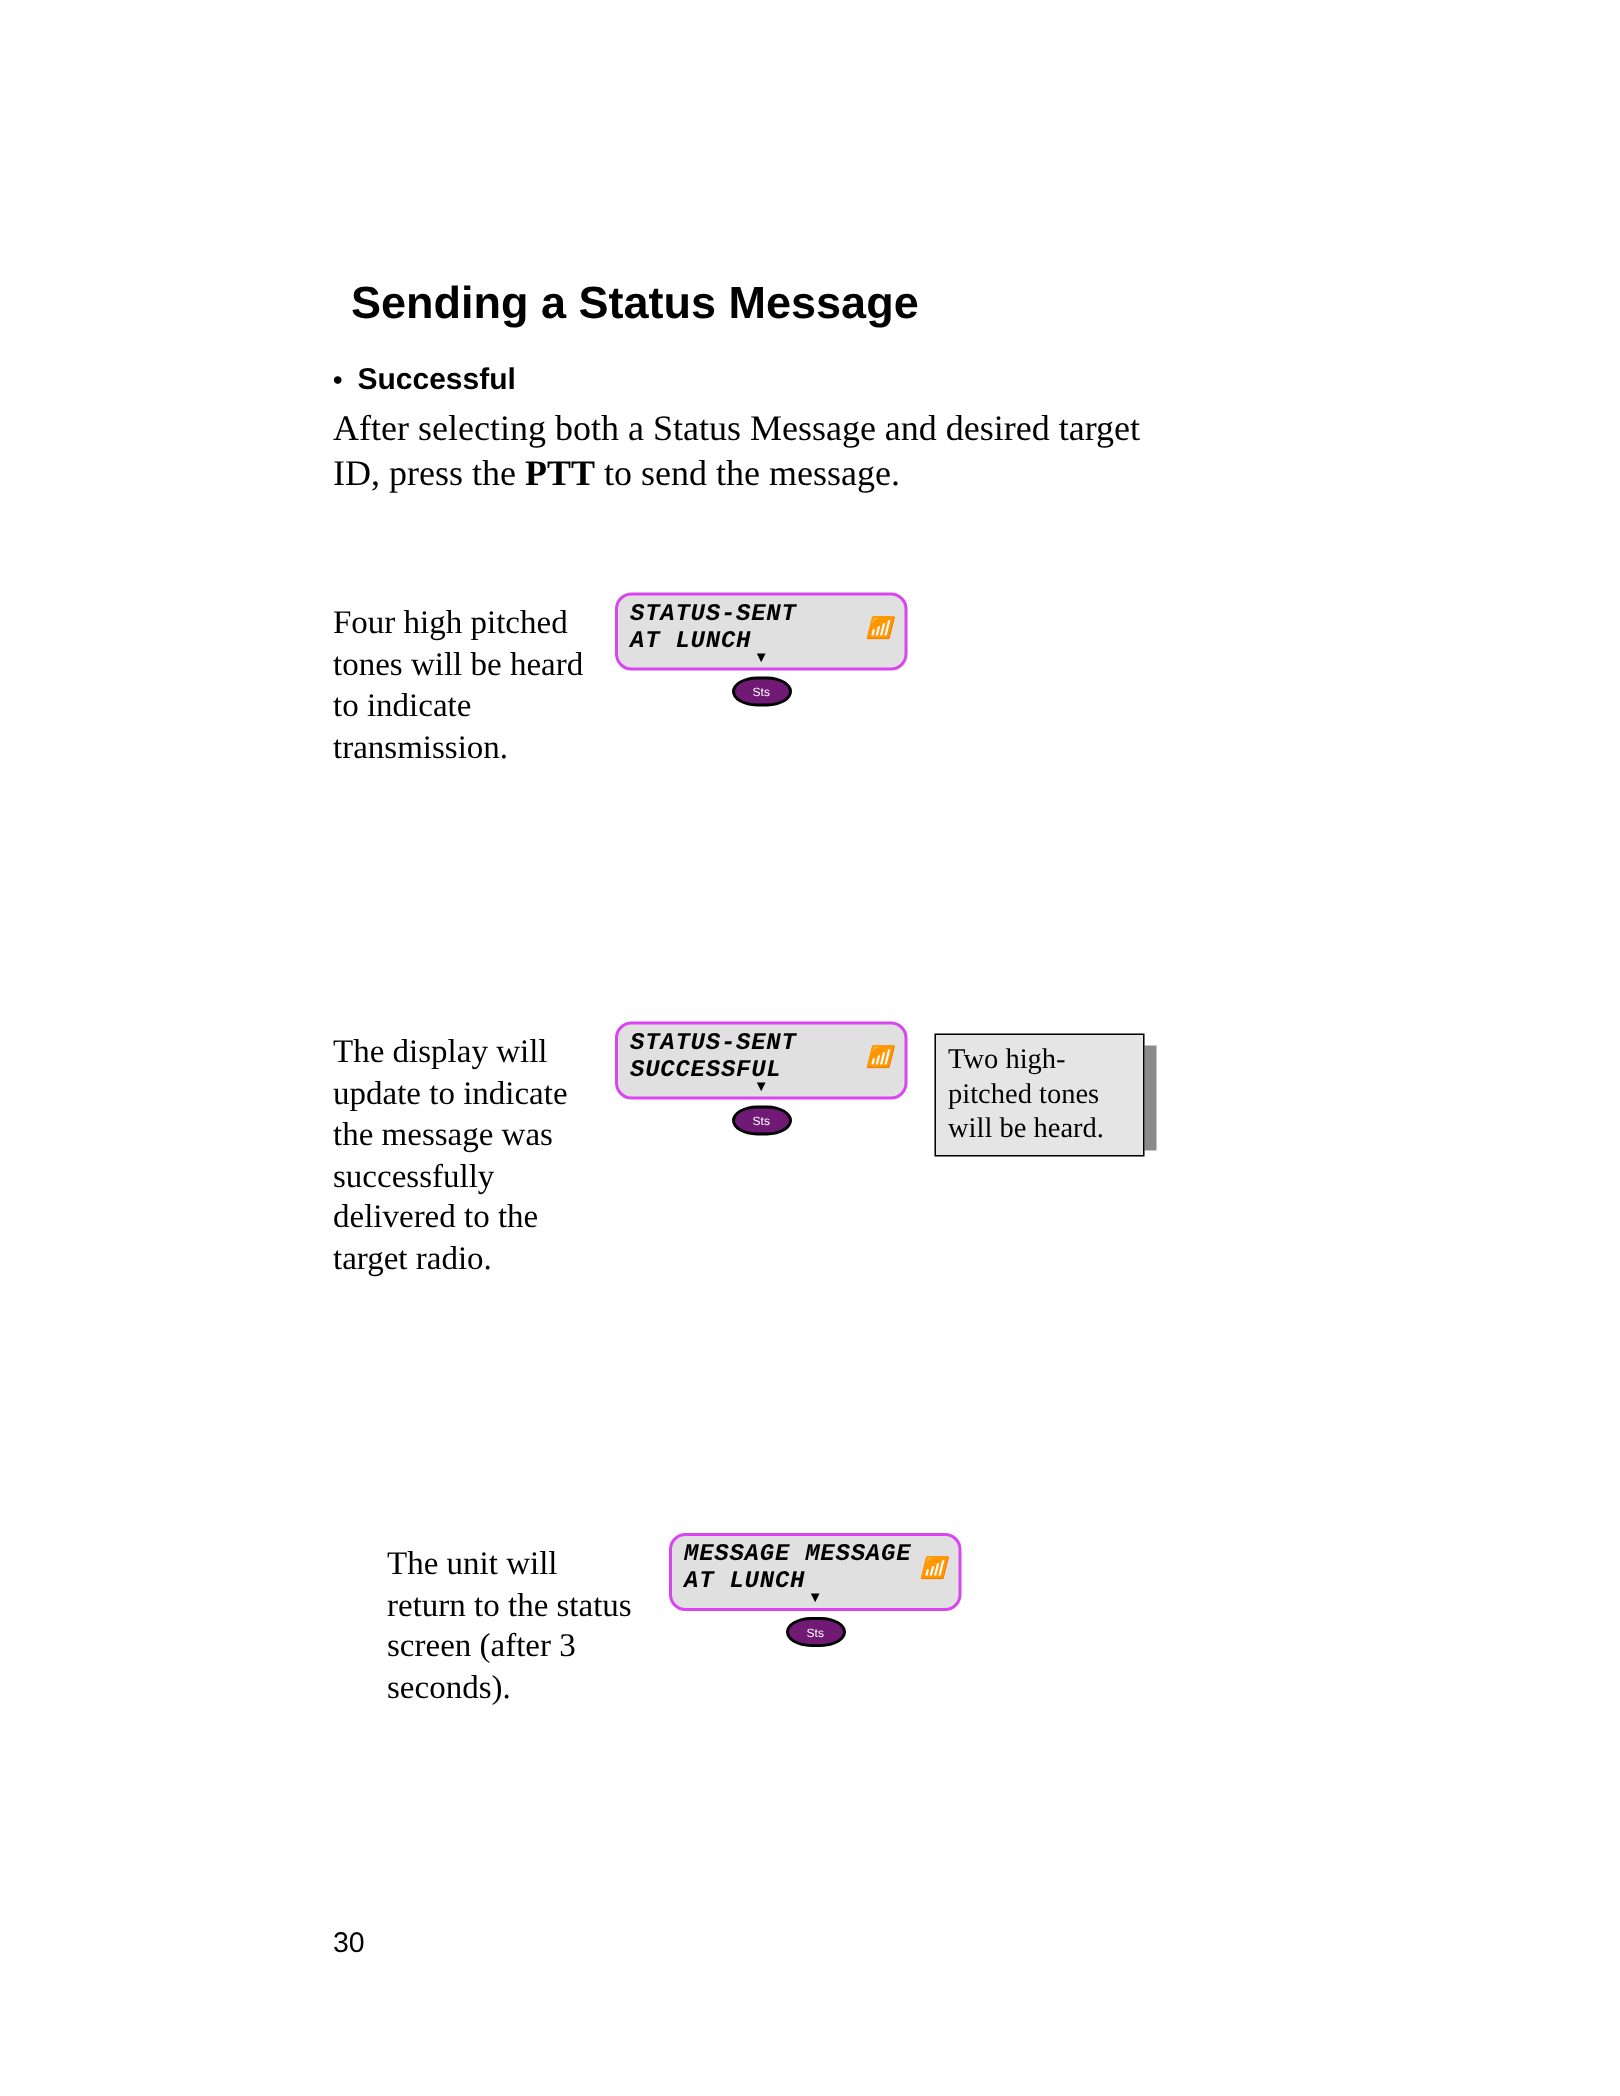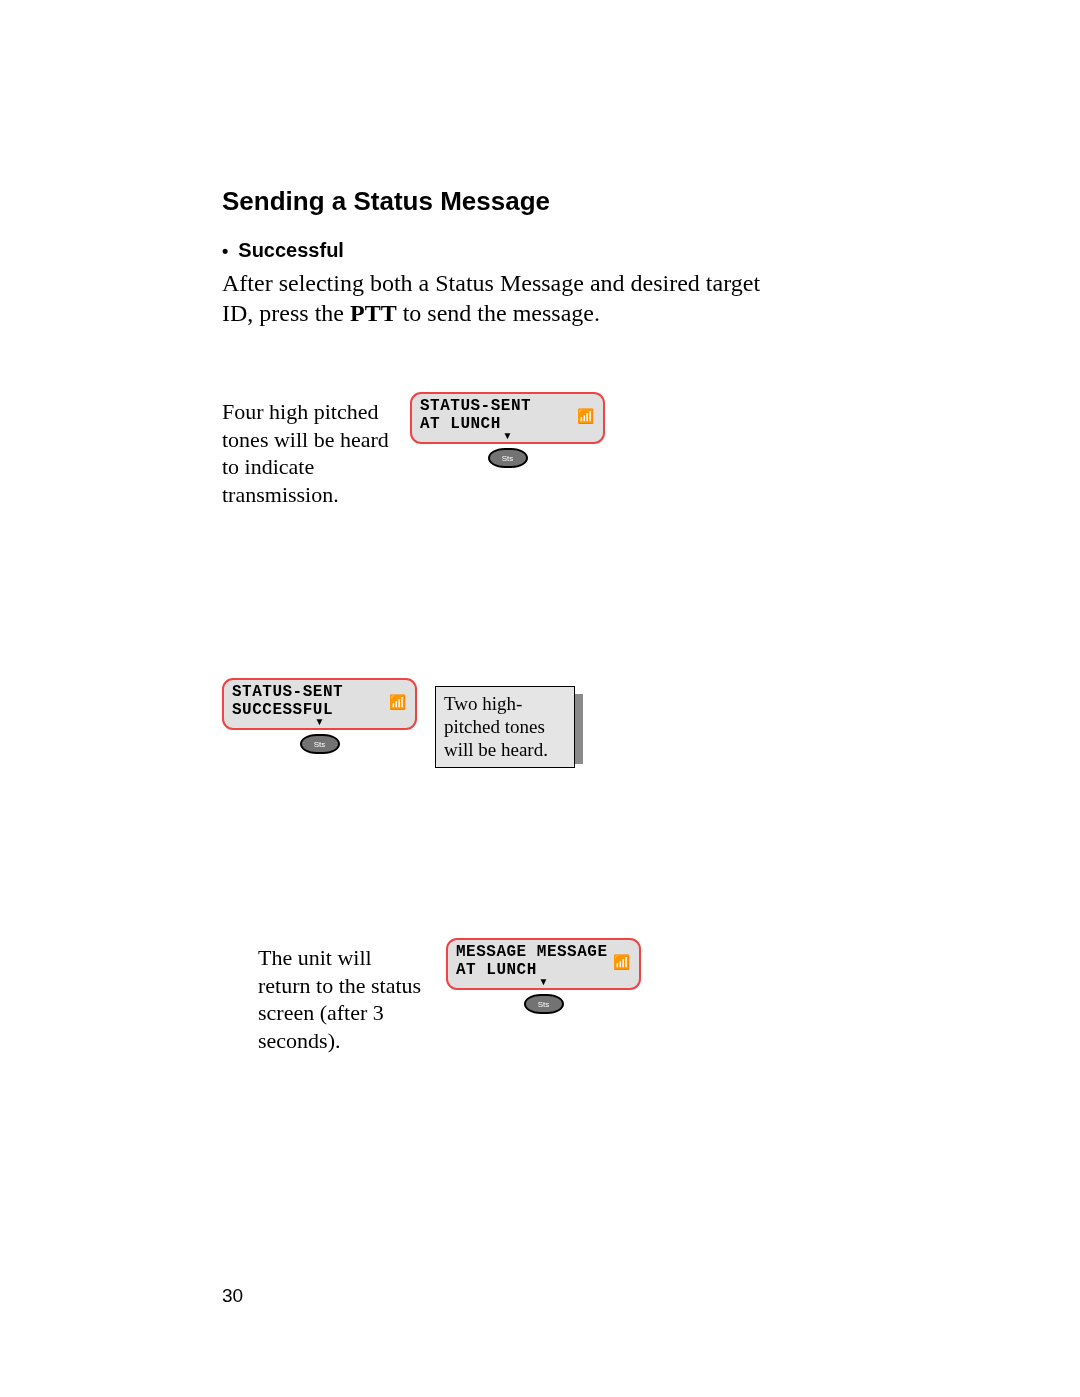--- a/index.html
+++ b/index.html
@@ -13,22 +13,22 @@
   .page {
     position: relative;
     width: 1080px;
     height: 1397px;
     box-sizing: border-box;
     padding: 186px 150px 0 222px;
   }
   h2.title {
     font-family: Arial, Helvetica, sans-serif;
     font-weight: 700;
-    font-size: 26px;
-    margin: 0 0 22px 0;
+    font-size: 30px;
+    margin: 0 0 22px 12px;
   }
   .bullet-row {
     font-family: Arial, Helvetica, sans-serif;
     font-weight: 700;
     font-size: 20px;
     margin: 0 0 6px 0;
     display: flex;
     align-items: baseline;
     gap: 10px;
   }
@@ -59,26 +59,27 @@
 
   
   .lcd-wrap {
     display: flex;
     flex-direction: column;
     align-items: center;
   }
   .lcd {
     width: 195px;
     height: 52px;
-    border: 2px solid #ef4444;
+    border: 2px solid #d946ef;
     border-radius: 11px;
     background: #e0e0e0;
     position: relative;
     padding: 4px 8px 2px 8px;
     box-sizing: border-box;
+    font-style: italic;
   }
   .lcd-line {
     font-family: "Courier New", monospace;
     font-weight: 900;
     font-size: 16px;
     letter-spacing: 0.5px;
     white-space: nowrap;
     line-height: 1.1;
     color: #000;
   }
@@ -96,21 +97,21 @@
     transform: translateX(-50%);
     font-size: 10px;
     line-height: 1;
   }
   .sts-btn {
     margin-top: 4px;
     width: 36px;
     height: 16px;
     border: 2px solid #000;
     border-radius: 50% / 60%;
-    background: #737373;
+    background: #701a75;
     color: #fff;
     font-size: 8px;
     font-family: Arial, sans-serif;
     display: flex;
     align-items: center;
     justify-content: center;
   }
 
   
   .note-wrap { position: relative; margin-top: 8px; }
@@ -165,20 +166,21 @@
           <div class="lcd-line">STATUS-SENT</div>
           <div class="lcd-line">AT LUNCH</div>
           <div class="lcd-signal">📶</div>
           <div class="lcd-arrow">▼</div>
         </div>
         <div class="sts-btn">Sts</div>
       </div>
     </div>
 
     <div class="step-row">
+      <div class="step-desc">The display will update to indicate the message was successfully delivered to the target radio.</div>
       <div class="lcd-wrap">
         <div class="lcd">
           <div class="lcd-line">STATUS-SENT</div>
           <div class="lcd-line">SUCCESSFUL</div>
           <div class="lcd-signal">📶</div>
           <div class="lcd-arrow">▼</div>
         </div>
         <div class="sts-btn">Sts</div>
       </div>
       <div class="note-wrap">

